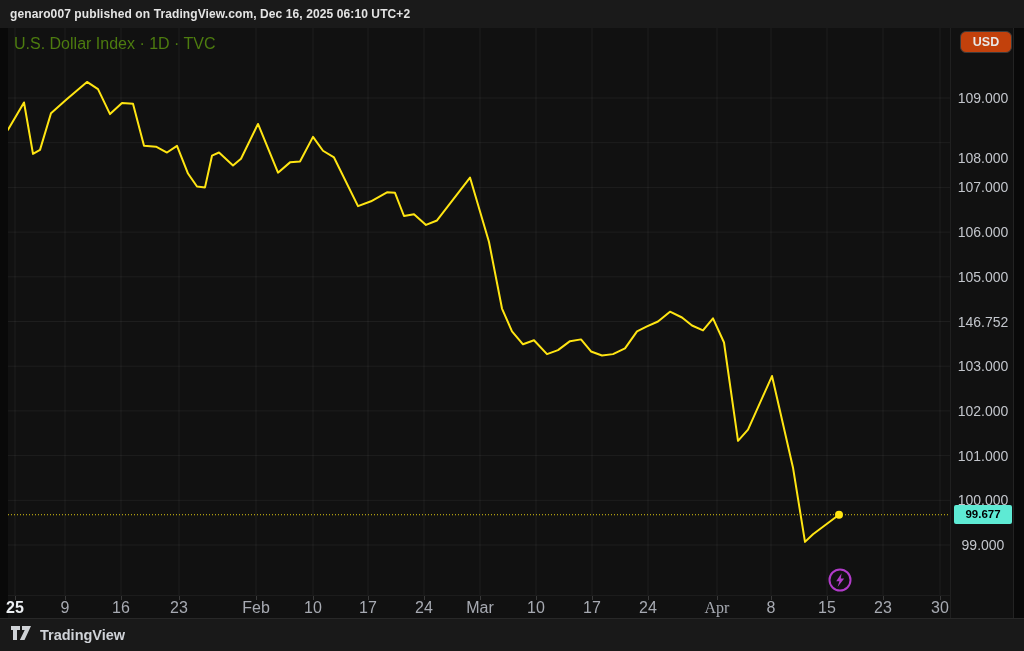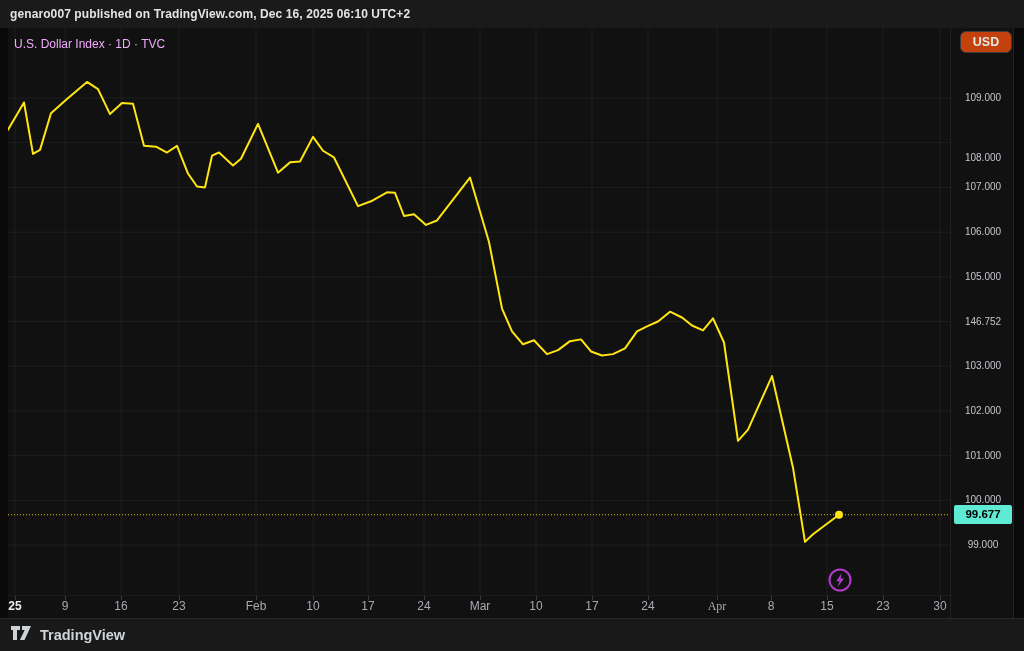--- a/index.html
+++ b/index.html
@@ -13,41 +13,41 @@
     line-height:28px; padding-left:10px; letter-spacing:.1px; }
 
   
   #card { position:absolute; left:8px; top:28px; width:1006px; height:590px;
     background:#111111; border-right:1px solid #232323; }
 
   #pane { position:absolute; left:0; top:0; width:942px; height:567px; overflow:hidden; }
   #pane svg { display:block; }
 
   #legend { position:absolute; left:6px; top:6px; height:20px; line-height:20px;
-    font-size:12px; color:#f0abfc; z-index:5; }
+    font-size:16px; color:#4d7c0f; z-index:5; }
 
   
   #price-axis { position:absolute; left:942px; top:0; width:64px; height:590px;
     border-left:1px solid #202020; }
   .ylabel { position:absolute; left:0; width:64px; height:16px; line-height:16px;
-    text-align:center; font-size:10px; color:#c3c6cc; }
+    text-align:center; font-size:14px; color:#c3c6cc; }
   #last-badge { position:absolute; left:3px; width:58px; height:19px; line-height:19px;
     text-align:center; font-size:11.5px; font-weight:700; color:#000;
     background:#5eead4; border-radius:2px; z-index:6; }
 
   #usd-btn { position:absolute; left:952px; top:3px; width:52px; height:22px;
     background:#c2410c; border:1px solid #3c3c3c; border-radius:6px;
     color:#e8e8e8; font-size:12.5px; font-weight:600; text-align:center;
     line-height:20px; z-index:7; }
 
   
   #time-axis { position:absolute; left:0; top:567px; width:942px; height:23px;
     border-top:1px solid #1c1c1c; }
   .xlabel { position:absolute; top:3px; transform:translateX(-50%);
-    font-size:12px; color:#a7aab2; white-space:nowrap; }
+    font-size:16px; color:#a7aab2; white-space:nowrap; }
   .xlabel.emph { color:#eceff2; font-weight:700; }
   .xtick { position:absolute; top:0; width:1px; height:4px; background:#3a3a3a; }
 
   
   #marker { position:absolute; left:819px; top:539px; width:26px; height:26px; z-index:6; }
 
   
   #footer { position:absolute; left:0; top:618px; width:1024px; height:33px;
     background:#191919; border-top:1px solid #282828;
     display:flex; align-items:center; padding-left:10px; }

